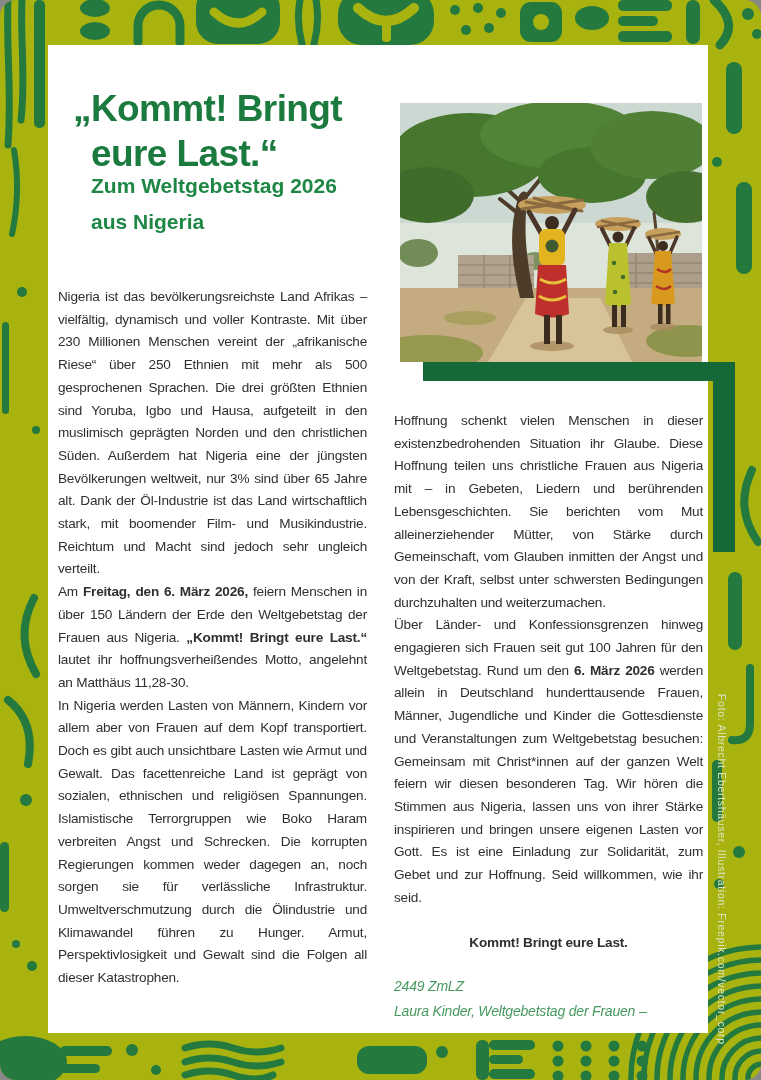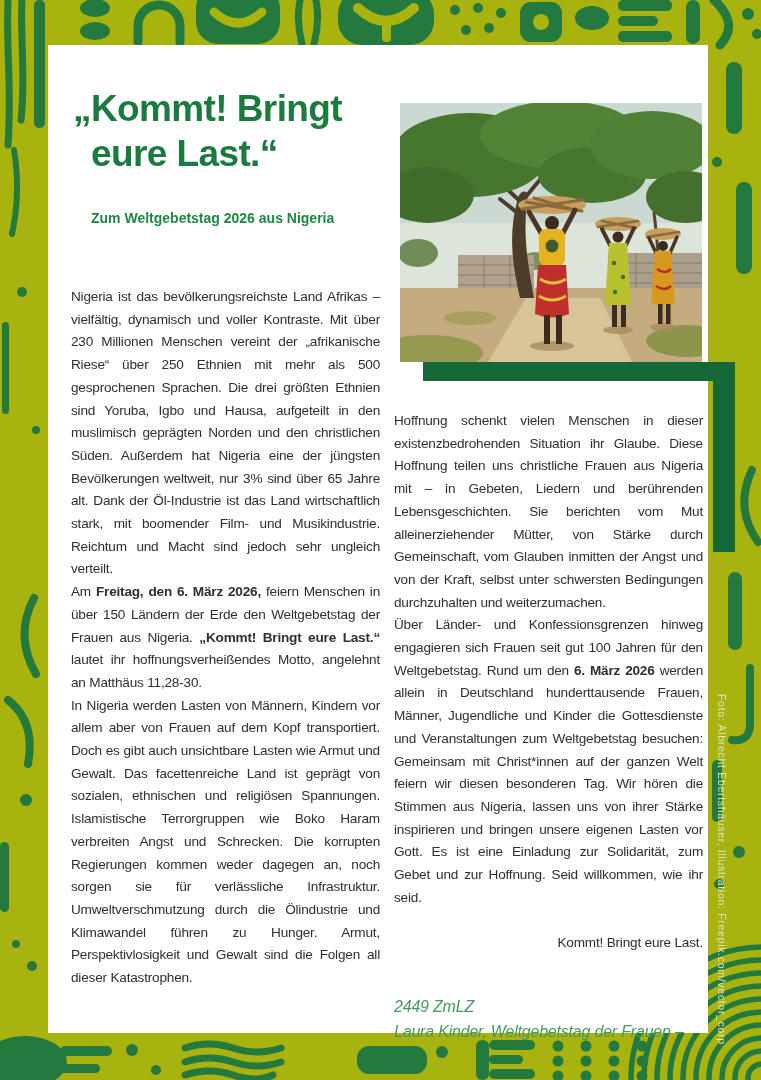--- a/index.html
+++ b/index.html
@@ -1,56 +1,57 @@
 <!DOCTYPE html>
 <html lang="de" style="--page-olive: #a8b30f; --pattern-green: #24793f; --card-white: #ffffff; --title-green: #1b7a3e; --subtitle-green: #1e8745; --body-text: #2f2f2f; --credit-green: #46995f; --photo-bar-green: #156939; --side-credit: #dee4c0;"><head>
 <meta charset="utf-8">
 <style>
   html,body{margin:0;padding:0;background:#888;}
   .page{
     position:relative;width:761px;height:1080px;overflow:hidden;
     background:var(--page-olive,#a8b30f);
     font-family:"Liberation Sans",sans-serif;
     margin:0 auto;
+    border-radius:16px;
   }
   svg.pattern{position:absolute;inset:0;z-index:0;display:block;}
   .pg{fill:var(--pattern-green,#24793f);}
   .og{fill:var(--page-olive,#a8b30f);}
   .pgs{stroke:var(--pattern-green,#24793f);fill:none;stroke-linecap:round;}
   .ogs{stroke:var(--page-olive,#a8b30f);fill:none;stroke-linecap:round;}
   .w5{stroke-width:5.5px}.w6{stroke-width:6px}.w7{stroke-width:7px}
   .w8{stroke-width:8px}.w9{stroke-width:9px}.w10{stroke-width:10px}
 
   .card{position:absolute;left:48px;top:45px;width:660px;height:988px;
     background:var(--card-white,#ffffff);z-index:2;}
 
   .title{position:absolute;left:73px;top:86px;width:332px;margin:0;
     font-size:37px;line-height:45px;font-weight:bold;letter-spacing:-0.6px;
     color:var(--title-green,#1b7a3e);z-index:3;
     padding-left:18px;text-indent:-18px;}
-  .subtitle{position:absolute;left:91px;top:200px;width:262px;margin:0;
-    font-size:14px;line-height:36px;font-weight:bold;
+  .subtitle{position:absolute;left:91px;top:168px;width:262px;margin:0;
+    font-size:21px;line-height:36px;font-weight:bold;
     color:var(--subtitle-green,#1e8745);z-index:3;}
 
   .photo{position:absolute;left:400px;top:103px;width:302px;height:259px;z-index:3;}
   .photo svg{display:block;width:100%;height:100%;}
   .photo-bar{position:absolute;left:423px;top:362px;width:312px;height:19px;
     background:var(--photo-bar-green,#156939);z-index:3;}
   .photo-bar-v{position:absolute;left:713px;top:362px;width:22px;height:190px;
     background:var(--photo-bar-green,#156939);z-index:1;}
 
   .col{position:absolute;width:309px;z-index:3;
     font-size:13.6px;line-height:22.7px;letter-spacing:-0.2px;
     color:var(--body-text,#2f2f2f);text-align:justify;}
   .col p{margin:0;}
-  .col-left{left:71px;top:286px;}
+  .col-left{left:58px;top:286px;}
   .col-right{left:394px;top:410px;}
-  .closing{font-weight:normal;margin-top:23px !important;text-align:right;}
-  .credits{margin-top:39px;color:var(--credit-green,#46995f);
-    font-style:italic;line-height:25px;font-size:16px;}
+  .closing{font-weight:bold;margin-top:23px !important;text-align:center;}
+  .credits{margin-top:19px;color:var(--credit-green,#46995f);
+    font-style:italic;line-height:25px;font-size:14px;}
 
   .side-credit{position:absolute;left:716px;top:694px;height:340px;z-index:4;
     writing-mode:vertical-rl;font-size:10.5px;letter-spacing:0.7px;
     color:var(--side-credit,#dee4c0);white-space:nowrap;}
 </style>
 </head>
 <body>
 
 <div class="page">
 

